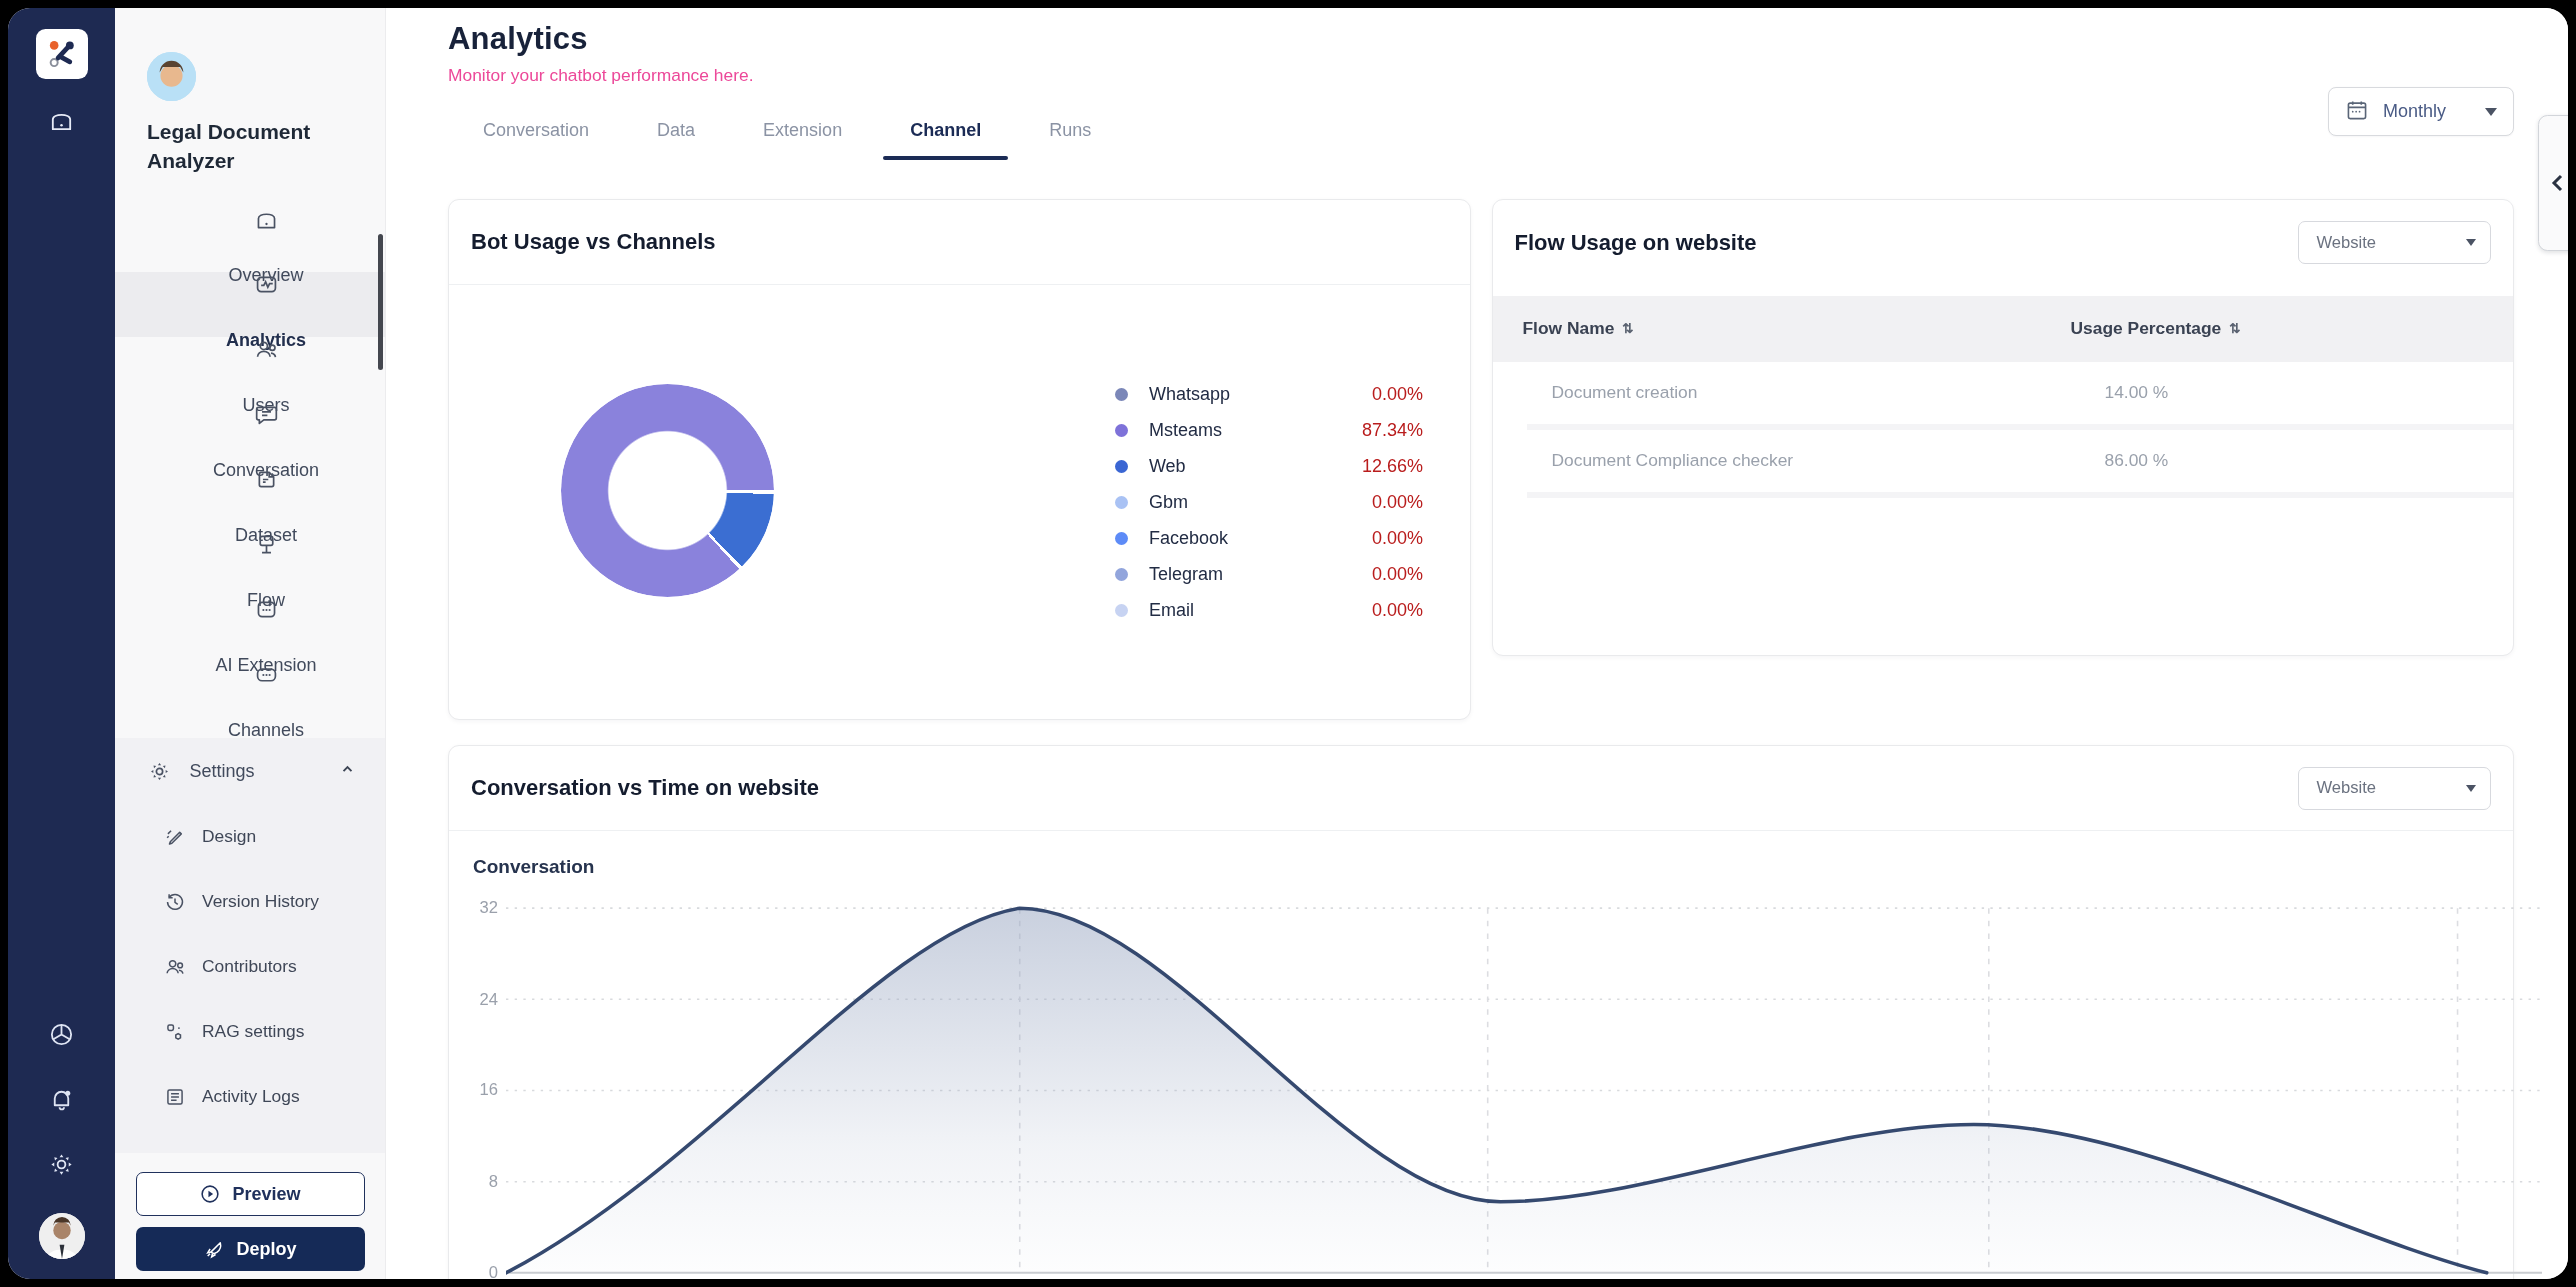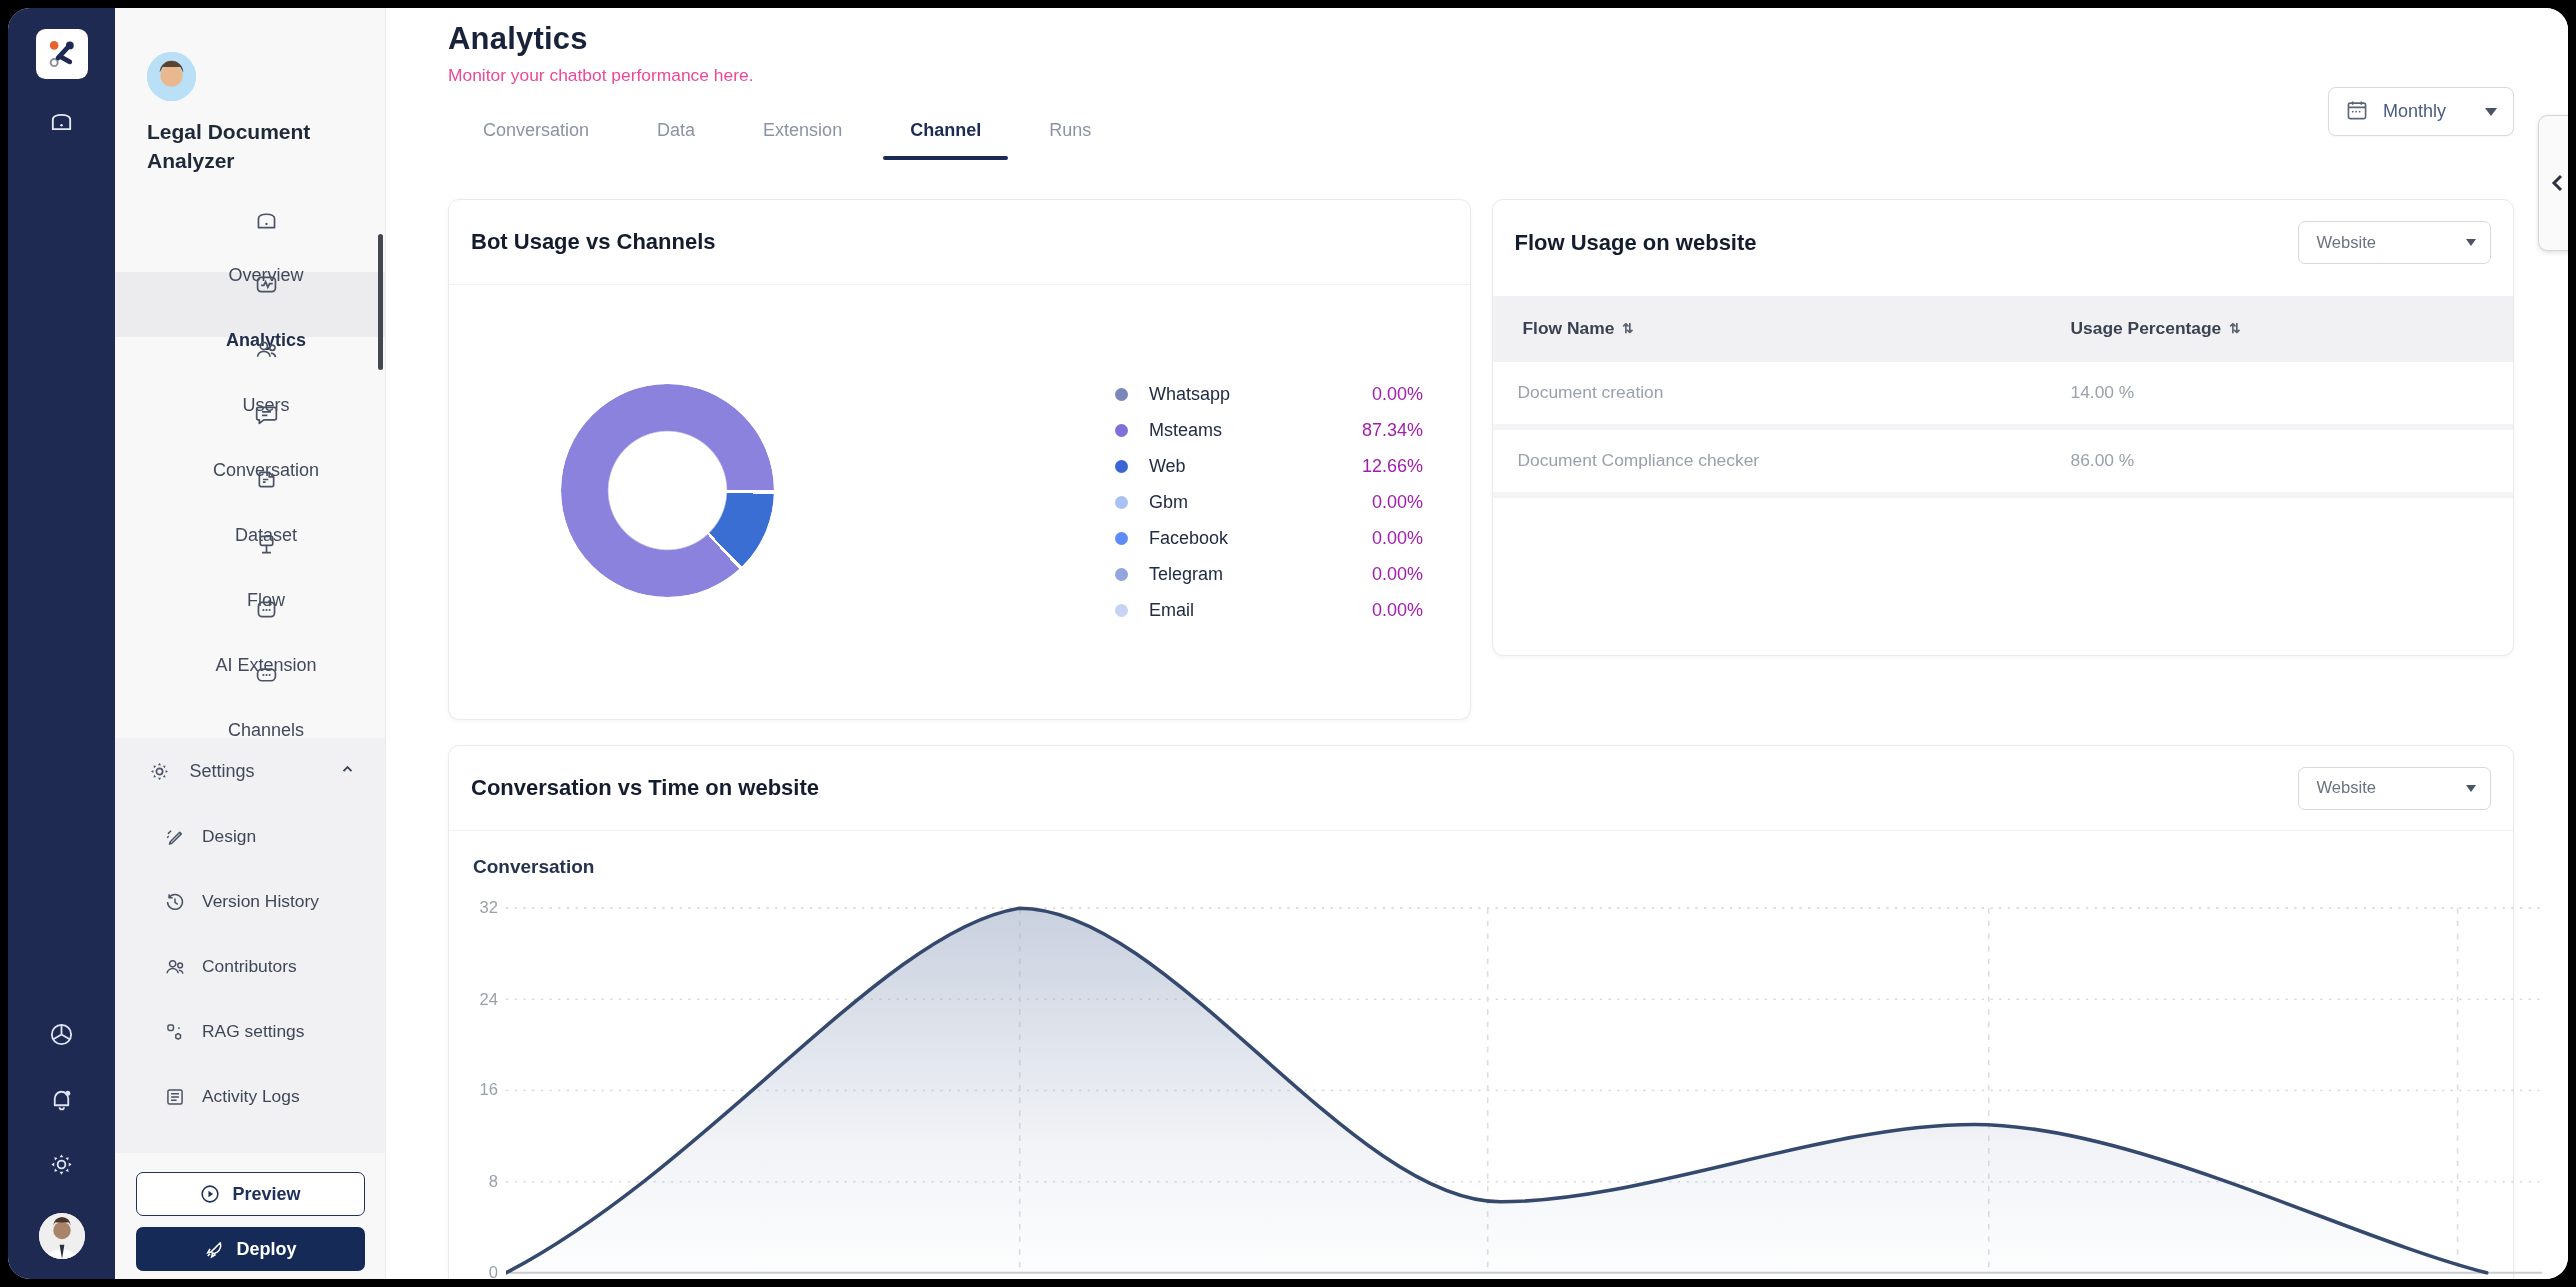--- a/index.html
+++ b/index.html
@@ -92,30 +92,30 @@
   .donut-wrap { display:flex; padding:77px 47px 0 57px; }
   .donut { width:213px; height:213px; border-radius:50%; margin:22px 0 0 55px;
     background:conic-gradient(#8a82dc 0deg 90deg, #ffffff 90deg 92deg,
       #3b6ed2 92deg 135.6deg, #ffffff 135.6deg 137.6deg, #8a82dc 137.6deg 360deg);
     -webkit-mask:radial-gradient(circle closest-side, transparent 0 55%, #000 56.5%);
             mask:radial-gradient(circle closest-side, transparent 0 55%, #000 56.5%); }
   .legend { margin-left:auto; width:308px; margin-top:14px; }
   .legend-row { display:flex; align-items:center; height:36px; }
   .dot { width:13.4px; height:13.4px; border-radius:50%; flex-shrink:0; }
   .legend-lbl { margin-left:20.5px; font-size:18px; color:#222c44; font-weight:500; }
-  .legend-val { margin-left:auto; font-size:18px; color:#a21caf; font-weight:500; }
+  .legend-val { margin-left:auto; font-size:18px; color:#b91c1c; font-weight:500; }
 
   
   .card-flow { flex:1; height:457px; display:flex; flex-direction:column; }
   .thead { height:66px; background:#f1f1f3; display:flex; align-items:center; margin-top:10.3px; }
   .th { display:flex; align-items:center; gap:8px; font-size:17.4px; font-weight:650;
     color:#3a4252; cursor:pointer; }
   .th-name { padding-left:30px; width:578px; }
   .sort { font-size:13.4px; color:#5a6270; }
-  .trow { height:68px; display:flex; align-items:center; border-bottom:6.3px solid #f4f4f6; background:#fff; }
+  .trow { height:68px; display:flex; align-items:center; border-bottom:6.3px solid #f4f4f6; background:#fff;margin-left:34px; }
   .td-name { padding-left:25px; width:578px; font-size:17.4px; color:#9aa1ac; }
   .td-val { font-size:17.4px; color:#9aa1ac; }
 
   
   .card-conv { width:2066px; height:671px; margin-top:25px; position:relative; }
   .axis-title { position:absolute; left:24px; top:110px; font-size:19px; font-weight:700; color:#26334e; }
   .chart-zone { position:absolute; left:57px; top:159px; width:2036px; height:371px; }
   .ylab { position:absolute; left:-49px; width:41px; text-align:right; font-size:16.6px;
     color:#9aa0ab; transform:translateY(-50%); }
 </style>

